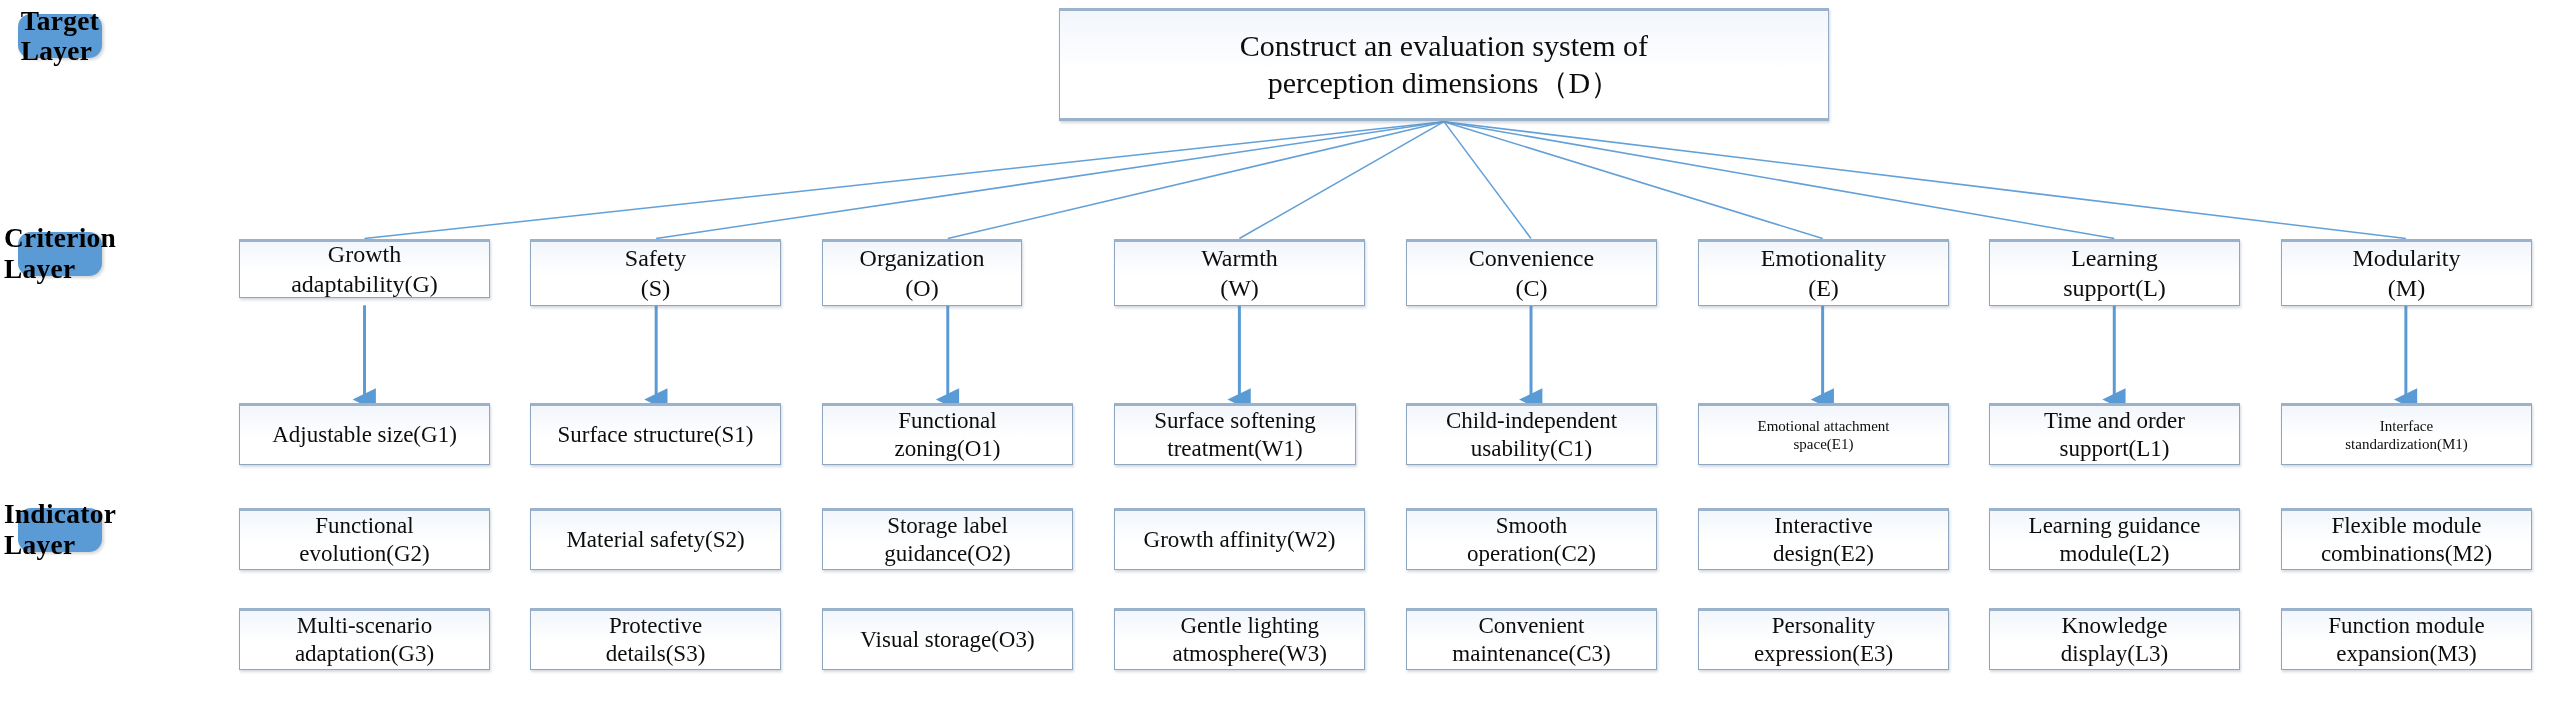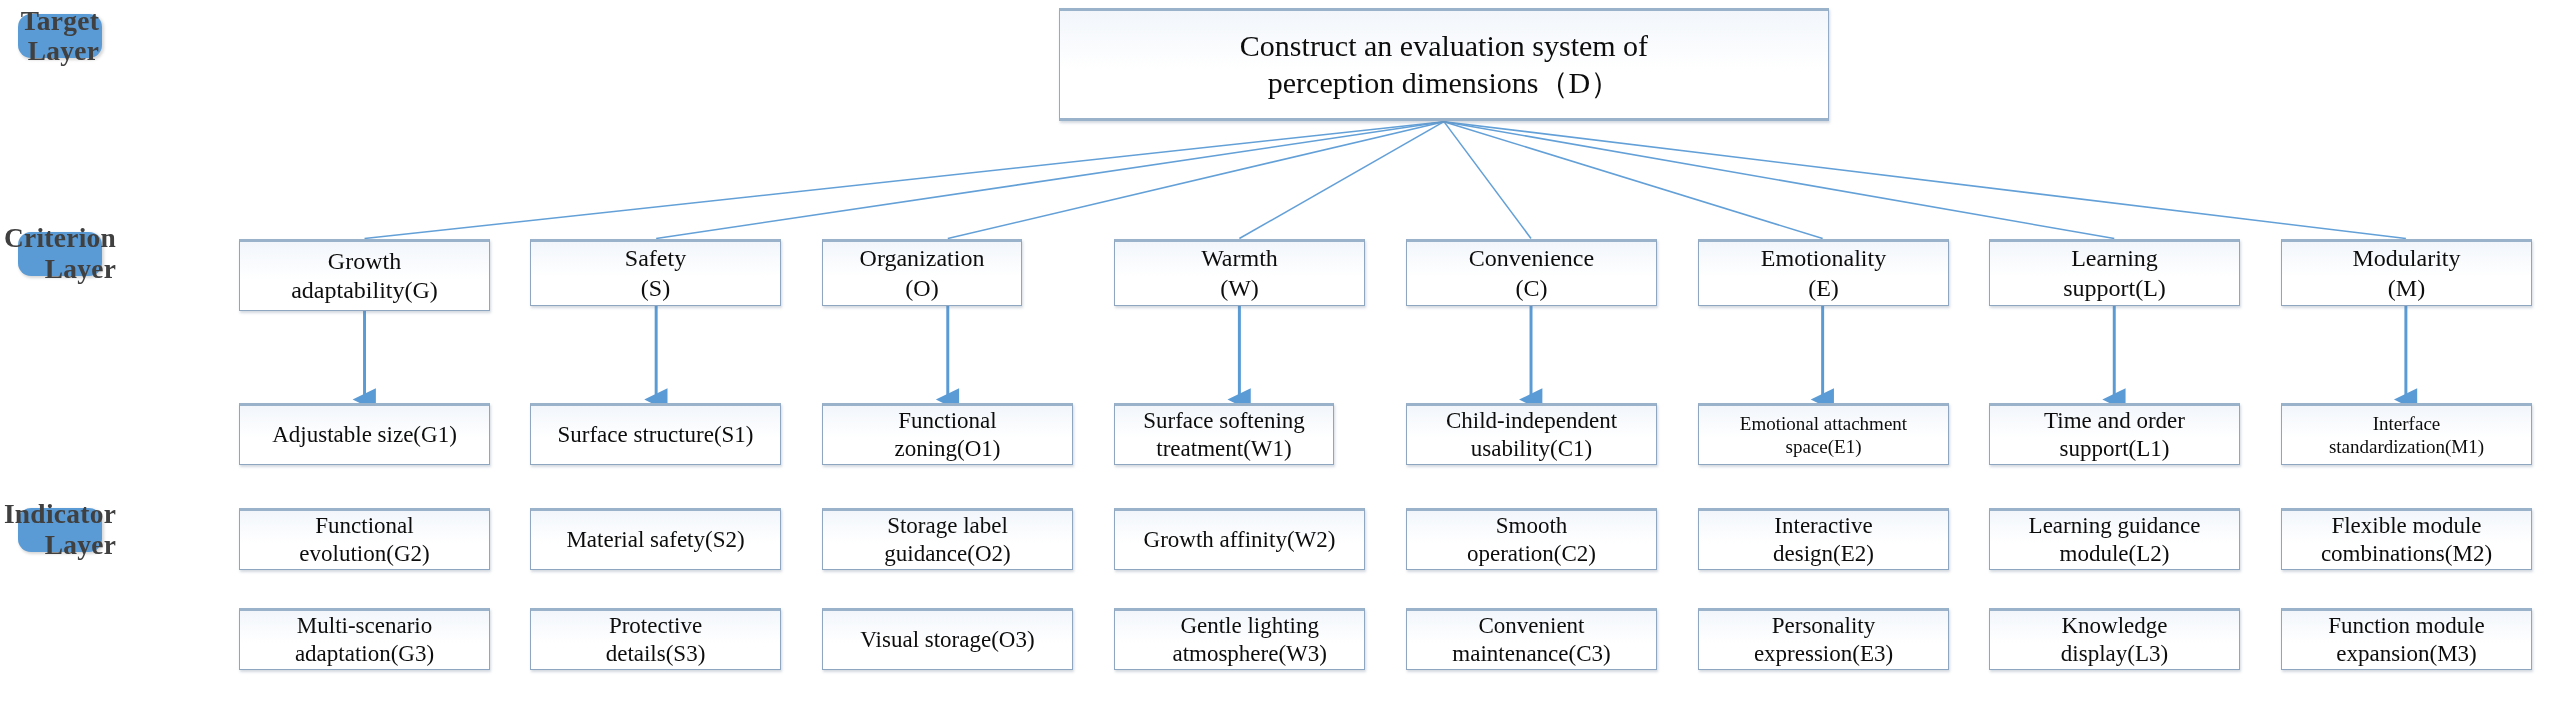--- a/index.html
+++ b/index.html
@@ -6,24 +6,24 @@
   body{
     font-family:"Liberation Serif", serif;
     width:2576px;height:721px;position:relative;overflow:hidden;
   }
   #stage{position:absolute;left:0;top:0;width:2576px;height:721px;}
 
   
   .layer-pill{
     position:absolute;
     background:#5B9BD5;
-    color:#404040;
+    color:#000000;
     border-radius:13px;
     display:flex;align-items:center;justify-content:center;
-    text-align:right;
+    text-align:left;
     font-weight:bold;
     font-size:27.4px;
     line-height:1.12;
     letter-spacing:0.3px;
     box-shadow:1.2px 1.8px 3px rgba(0,0,0,0.16);
     font-family:"Liberation Serif", serif;
   }
 
   
   .node{
@@ -42,21 +42,21 @@
   .node .txt{display:block;width:100%;line-height:1.22;}
 
   .node.target{
     font-size:30px;
     border:1.2px solid #93abc6;
     border-top:3.6px solid #9bb2cb;
     border-bottom:3px solid #9bb2cb;
   }
   .node.criterion{font-size:24px;}
   .node.indicator{font-size:23px;}
-  .node.indicator.small{font-size:19px;}
+  .node.indicator.small{font-size:15px;}
 
   svg#wires{position:absolute;left:0;top:0;width:2576px;height:721px;pointer-events:none;}
 </style>
 </head>
 <body>
 
 <div id="stage">
 
   <svg id="wires" viewBox="0 0 4317 1209">
     <defs>
@@ -106,21 +106,21 @@
   </div>
 
   <div class="node target" id="target-node" style="left:1059px;top:8.4px;width:770px;height:113px;">
     <span class="txt">
       <span>Construct an evaluation system of</span><br>
       <span>perception dimensions（D）</span>
     </span>
   </div>
 
   <div id="nodes-host">
-      <div class="node criterion" style="left: 239px; top: 239px; width: 251px; height: 72px;">
+      <div class="node criterion" style="left: 239px; top: 239px; width: 251px; height: 59px;">
         <span class="txt"><span>Growth</span><br><span>adaptability(G)</span></span>
       </div>
       <div class="node indicator" style="left: 239px; top: 403px; width: 251px; height: 62px;">
         <span class="txt"><span>Adjustable size(G1)</span></span>
       </div>
       <div class="node indicator" style="left: 239px; top: 508px; width: 251px; height: 62px;">
         <span class="txt"><span>Functional</span><br><span>evolution(G2)</span></span>
       </div>
       <div class="node indicator" style="left: 239px; top: 608px; width: 251px; height: 62px;">
         <span class="txt"><span>Multi-scenario</span><br><span>adaptation(G3)</span></span>
@@ -145,21 +145,21 @@
       </div>
       <div class="node indicator" style="left: 822px; top: 508px; width: 251px; height: 62px;">
         <span class="txt"><span>Storage label</span><br><span>guidance(O2)</span></span>
       </div>
       <div class="node indicator" style="left: 822px; top: 608px; width: 251px; height: 62px;">
         <span class="txt"><span>Visual storage(O3)</span></span>
       </div>
       <div class="node criterion" style="left: 1114px; top: 239px; width: 251px; height: 67px;">
         <span class="txt"><span>Warmth</span><br><span>(W)</span></span>
       </div>
-      <div class="node indicator" style="left: 1114px; top: 403px; width: 220px; height: 62px; align-items: center;">
+      <div class="node indicator" style="left: 1114px; top: 403px; width: 242px; height: 62px; align-items: center;">
         <span class="txt"><span>Surface softening</span><br><span>treatment(W1)</span></span>
       </div>
       <div class="node indicator" style="left: 1114px; top: 508px; width: 251px; height: 62px;">
         <span class="txt"><span>Growth affinity(W2)</span></span>
       </div>
       <div class="node indicator" style="left: 1114px; top: 608px; width: 251px; height: 62px; padding-left: 24px;">
         <span class="txt"><span>Gentle lighting</span><br><span>atmosphere(W3)</span></span>
       </div>
       <div class="node criterion" style="left: 1406px; top: 239px; width: 251px; height: 67px;">
         <span class="txt"><span>Convenience</span><br><span>(C)</span></span>

